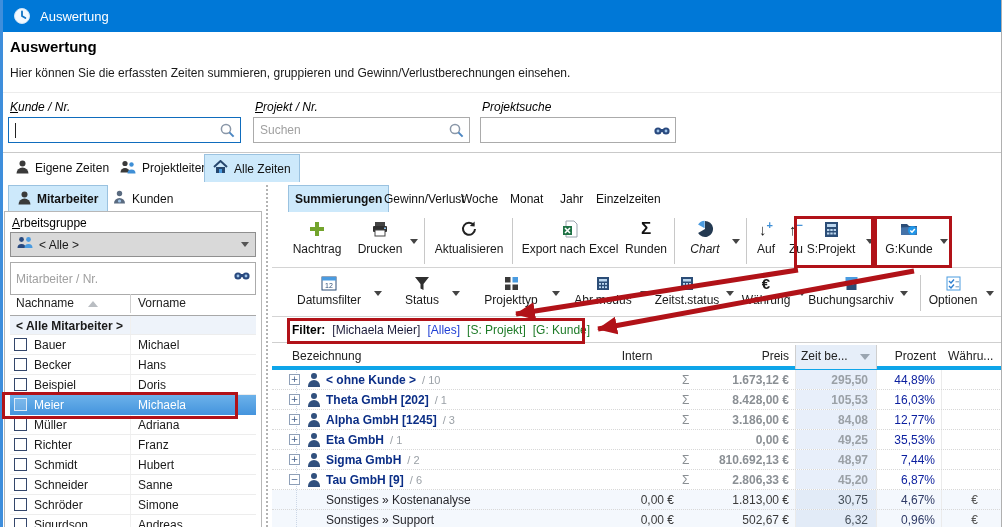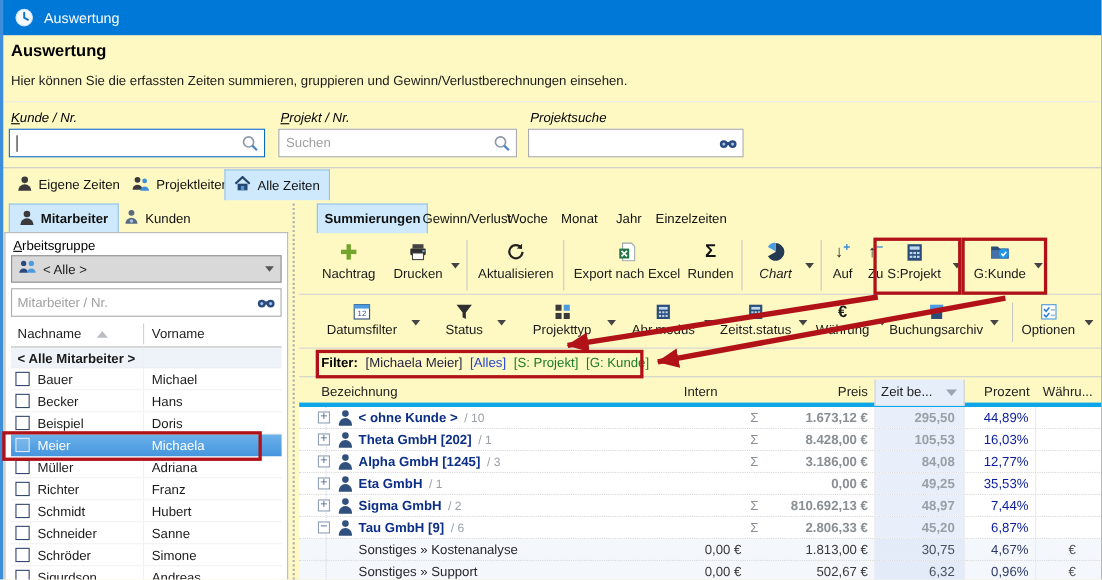--- a/index.html
+++ b/index.html
@@ -1,16 +1,16 @@
 <!DOCTYPE html>
 <html><head>
 <meta charset="utf-8">
 <style>
   html,body{margin:0;padding:0;background:#e8e8e8;}
-  #app{position:relative;width:1002px;height:527px;background:#fef9c3;overflow:hidden;
+  #app{position:relative;width:1002px;height:527px;background:#ffffff;overflow:hidden;
        font-family:"Liberation Sans","DejaVu Sans",sans-serif;font-size:12px;color:#1a1a1a;}
 
   
   .leftstrip{position:absolute;left:0;top:0;width:3px;height:527px;background:#3e8edc;z-index:30;}
   .rightedge{position:absolute;right:0;top:0;width:1px;height:527px;background:#b0b0b0;z-index:30;}
   .titlebar{position:absolute;left:0;top:0;width:1002px;height:32px;background:#0078d7;display:flex;align-items:center;z-index:20;}
   .titlebar .ticon{margin-left:13px;display:flex;}
   .titlebar .ttext{color:#ffffff;font-size:13px;margin-left:9px;}
 
   
@@ -34,21 +34,21 @@
   .mtab.active{background:#cde9fb;border:1px solid #9ac2e0;border-bottom:none;box-sizing:border-box;}
 
   
   .ltab{position:absolute;top:185px;height:27px;display:flex;align-items:center;gap:6px;padding:0 9px;color:#111;}
   .ltab.active{background:#cde9fb;border:1px solid #9ac2e0;border-bottom:none;box-sizing:border-box;font-weight:bold;}
   .lpanel{position:absolute;left:4px;top:211px;width:258px;height:316px;border:1px solid #b7b7b7;border-bottom:none;box-sizing:border-box;background:#fff;}
   .aglabel{position:absolute;left:12px;top:216px;color:#000;}
   .agdrop{position:absolute;left:10px;top:232px;width:246px;height:25px;box-sizing:border-box;border:1px solid #8f8f8f;
           background:#d9d9d9;display:flex;align-items:center;padding:0 6px;gap:6px;}
   .agdrop .chev{margin-left:auto;width:0;height:0;border-left:4px solid transparent;border-right:4px solid transparent;border-top:5px solid #555;}
-  .minput{position:absolute;left:10px;top:262px;width:246px;height:26px;}
+  .minput{position:absolute;left:10px;top:262px;width:246px;height:33px;}
   .minput .sbx{position:absolute;left:0;top:0;width:100%;height:100%;box-sizing:border-box;border:1px solid #ababab;}
   .minput input{position:absolute;left:0;top:0;width:100%;height:100%;border:none;outline:none;box-sizing:border-box;
                 padding:0 26px 0 6px;font:12px "Liberation Sans",sans-serif;background:transparent;}
   .minput input::placeholder{color:#a0a0a0;opacity:1;}
   .minput .boxicon{position:absolute;right:5px;top:5px;}
 
   .emphead{position:absolute;left:10px;top:292px;width:246px;height:24px;border-bottom:1px solid #a8a8a8;box-sizing:border-box;}
   .emphead .hname{position:absolute;left:6px;top:4px;color:#222;}
   .emphead .hvor{position:absolute;left:128px;top:4px;color:#222;}
   .emphead .coldiv{position:absolute;left:120px;top:2px;width:1px;height:19px;background:#d0d0d0;}

